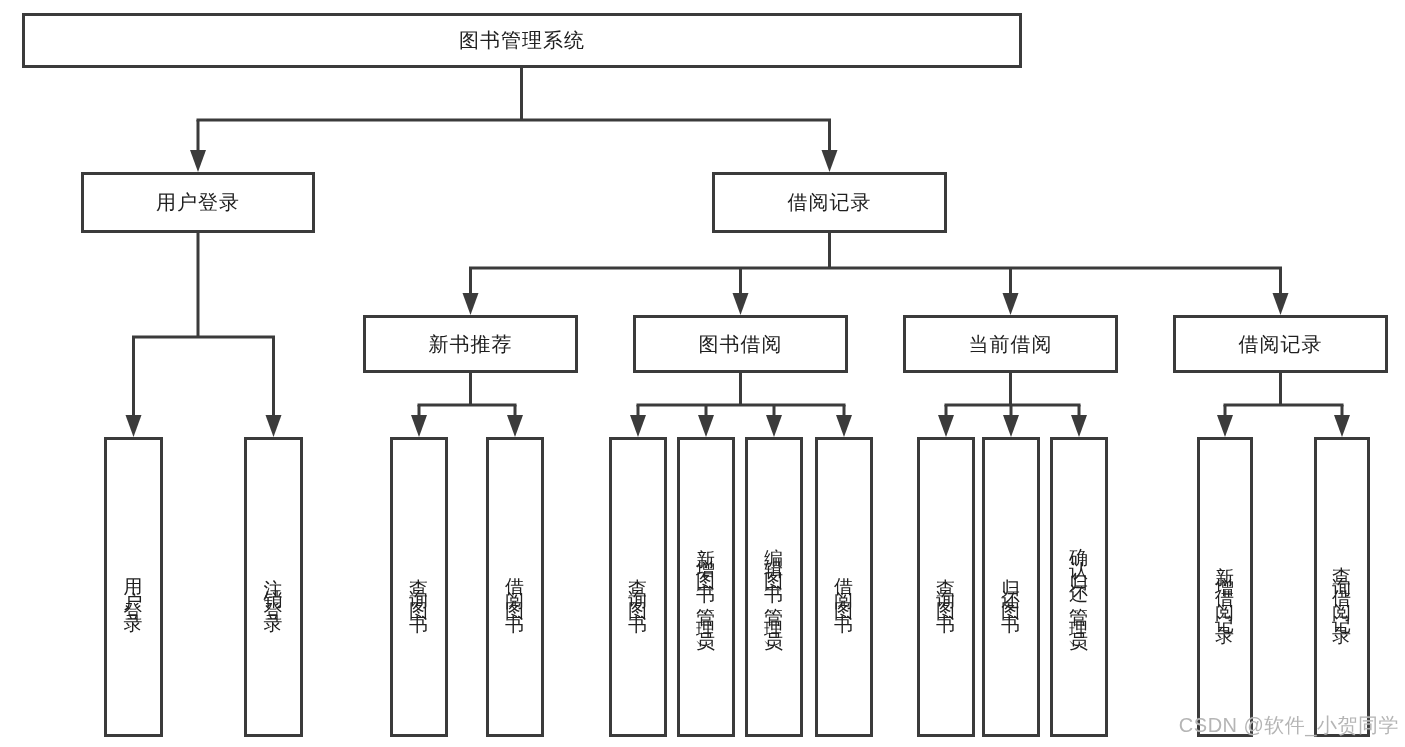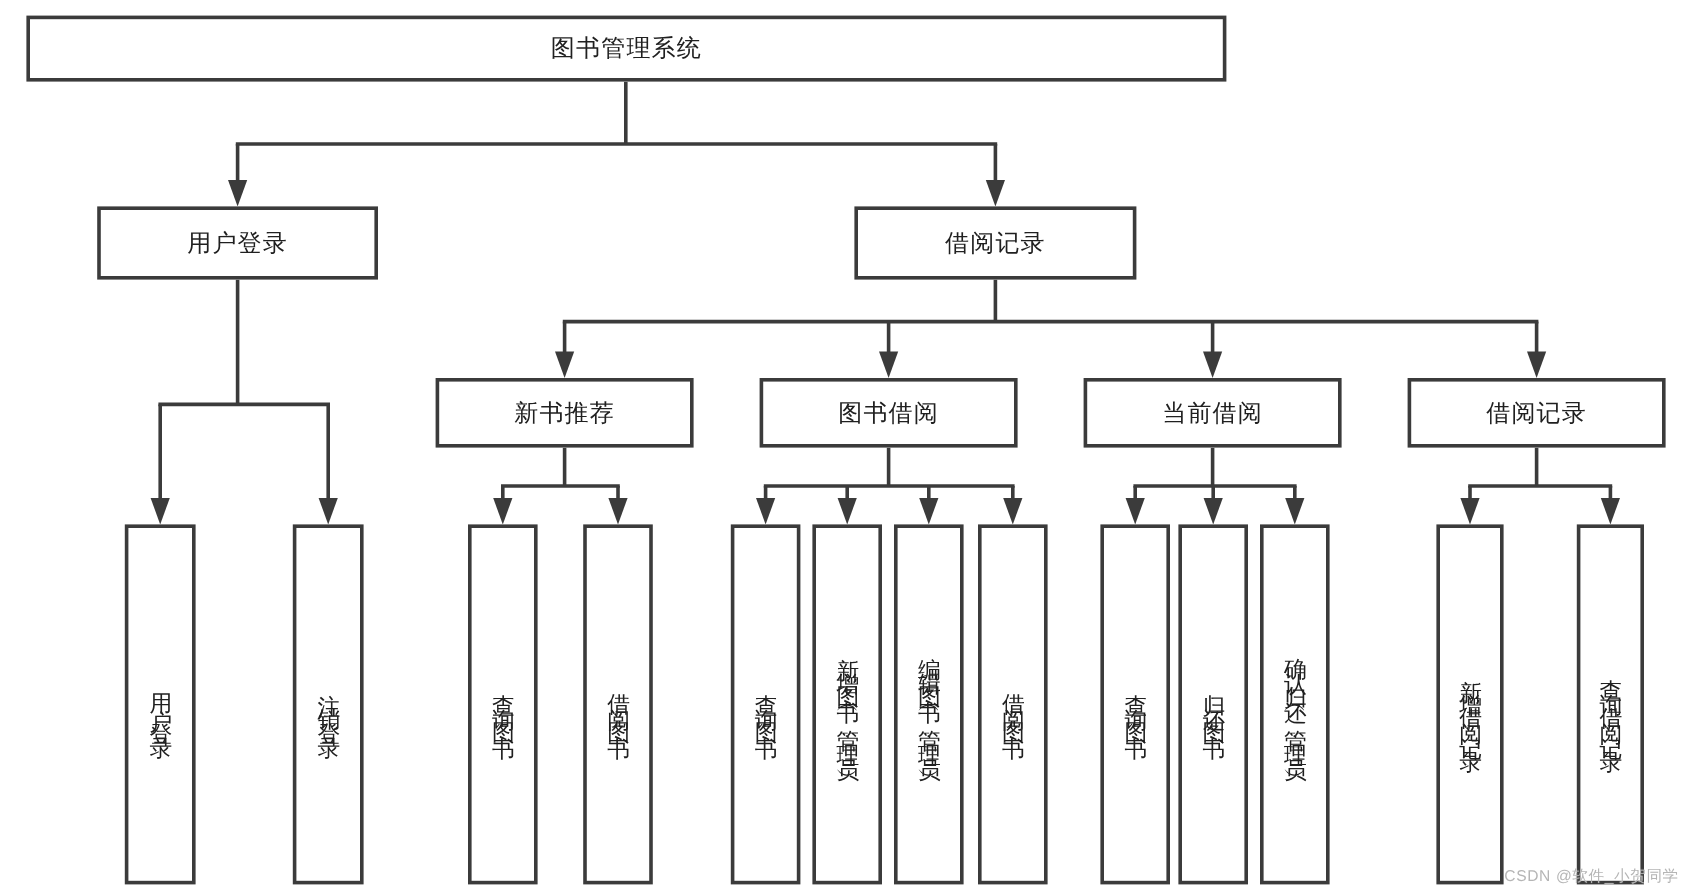--- a/index.html
+++ b/index.html
@@ -34,21 +34,21 @@
     font-size:19px;
     letter-spacing:12px;
     line-height:1;
     color:var(--text);
     white-space:nowrap;
   }
   .watermark{
     position:absolute;
     right:6px;
     bottom:8px;
-    font-size:13px;
+    font-size:20px;
     color:var(--wm);
     letter-spacing:0.5px;
     z-index:10;
     text-shadow:0 0 1px rgba(255,255,255,.6);
   }
 </style>
 </head>
 <body>
 
 <div id="stage">

